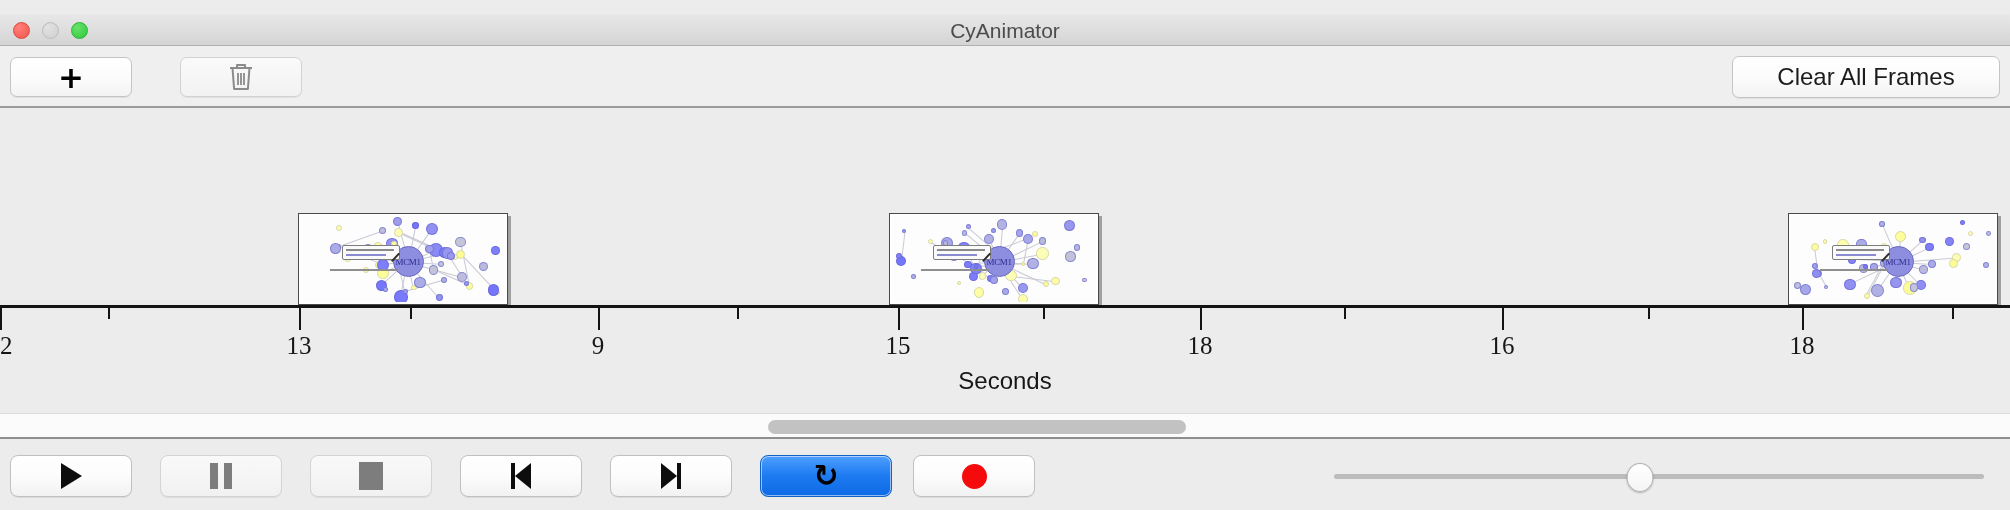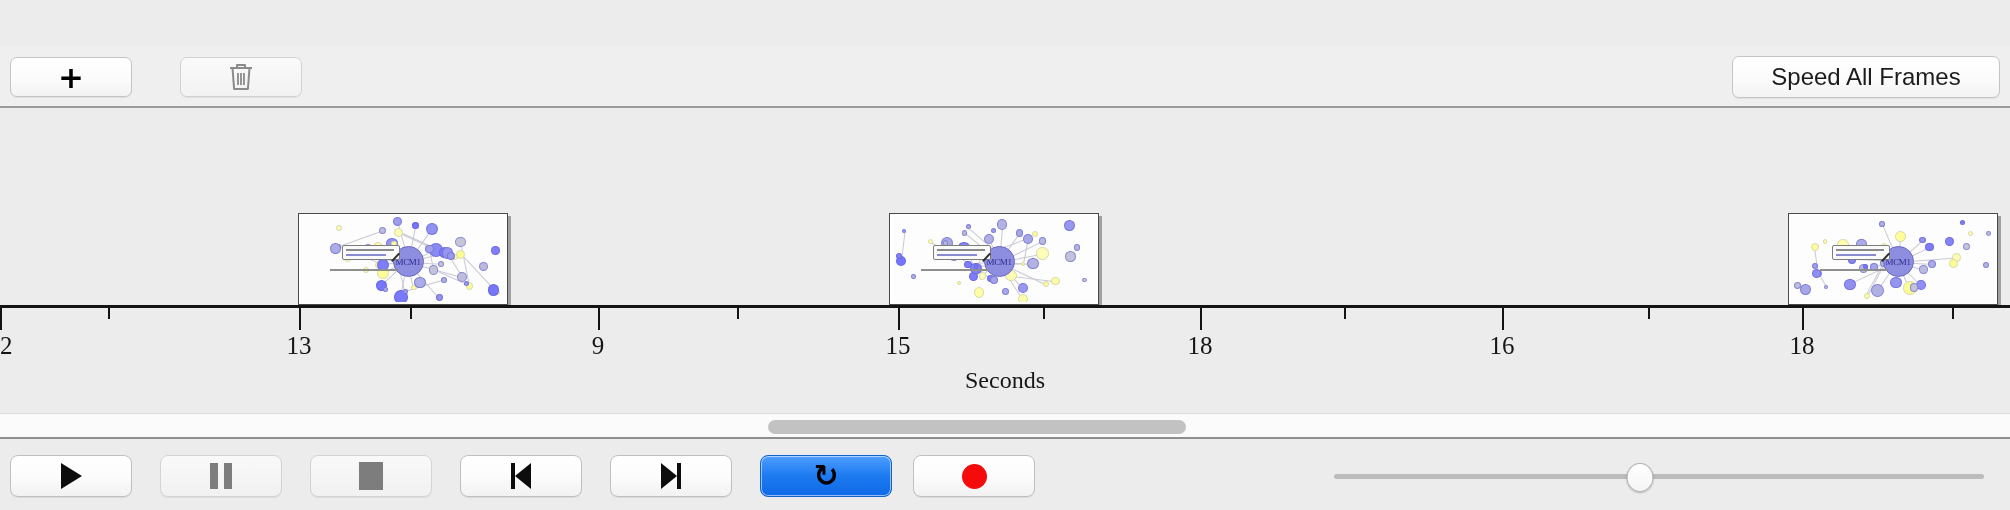--- a/index.html
+++ b/index.html
@@ -109,21 +109,21 @@
   .tick { position: absolute; top: 3px; width: 2px; background: #141414; }
   .tick.major { height: 22px; }
   .tick.minor { height: 11px; }
   .tick-label {
     position: absolute; top: 27px; font-size: 25px; color: #161616;
     font-family: "Liberation Serif", serif; transform: translateX(-50%);
     white-space: nowrap;
   }
   .axis-title {
     position: absolute; left: 0; right: 0; top: 62px; text-align: center;
-    font-size: 24px; color: #171717; font-family: Liberation Serif, serif;
+    font-size: 24px; color: #171717; font-family: Liberation Sans, sans-serif;
   }
 
   
   .hscroll {
     position: absolute; left: 0; top: 413px; width: 2010px; height: 26px;
     background: #fbfbfb; border-top: 1px solid #dcdcdc; border-bottom: 2px solid #8e8e8e;
   }
   .hscroll-thumb {
     position: absolute; top: 6px; height: 14px; border-radius: 7px;
     background: #c2c2c2; cursor: pointer;
@@ -181,33 +181,41 @@
     border: 1px solid #b1b1b1; box-shadow: 0 1px 2px rgba(0,0,0,0.22);
     transform: translateX(-50%); cursor: pointer;
   }
 </style>
 </head>
 <body>
 
 <div id="app">
 
 
+  <div class="titlebar">
+    <div class="traffic">
+      <span class="light red"></span>
+      <span class="light yellow"></span>
+      <span class="light green"></span>
+    </div>
+    <div class="win-title">CyAnimator</div>
+  </div>
 
   <div class="toolbar">
     <div class="btn" id="add-btn">
       <span class="plus-icon">+</span>
     </div>
     <div class="btn disabled" id="delete-btn">
       <svg width="26" height="30" viewBox="0 0 26 30">
         <path d="M2 6 h22 M9 6 v-3 h8 v3 M4.5 6 l1.6 21 h13.8 l1.6 -21" fill="none" stroke="#8b8b8b" stroke-width="2" stroke-linejoin="round"></path>
         <path d="M10 11 v12 M13 11 v12 M16 11 v12" stroke="#8b8b8b" stroke-width="1.8"></path>
       </svg>
     </div>
     <div class="btn" id="clear-btn">
-      <span>Speed All Frames</span>
+      <span>Clear All Frames</span>
     </div>
   </div>
 
   <div class="timeline" id="timeline">
       <div class="frame" style="left: 298px; top: 105px; width: 210px; height: 92px;">
         <div class="frame-inner">
           <div class="edge" style="left: 107.12px; top: 45.76px; width: 33.0199px; transform: rotate(0.0543287rad);"></div>
           <div class="edge" style="left: 107.12px; top: 45.76px; width: 56.3445px; transform: rotate(0.270867rad);"></div>
           <div class="edge" style="left: 107.12px; top: 45.76px; width: 47.7572px; transform: rotate(0.854534rad);"></div>
           <div class="edge" style="left: 107.12px; top: 45.76px; width: 26.2694px; transform: rotate(1.35305rad);"></div>

